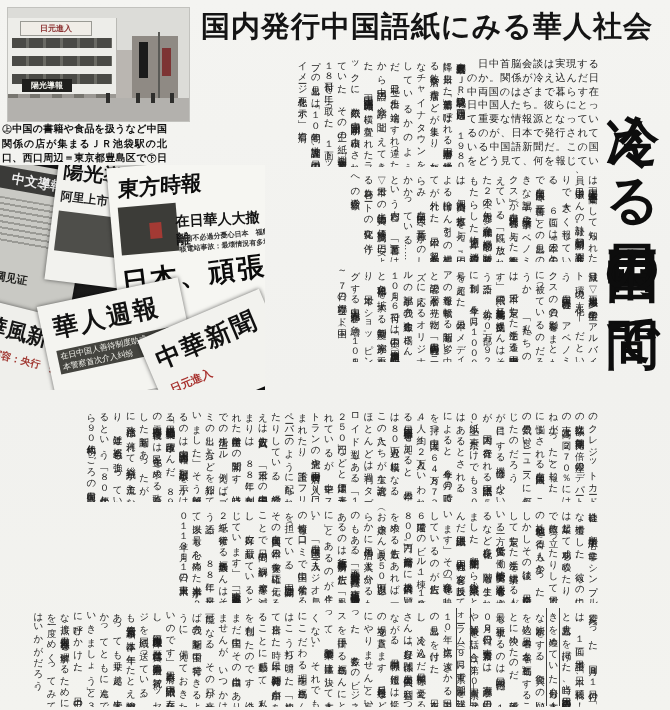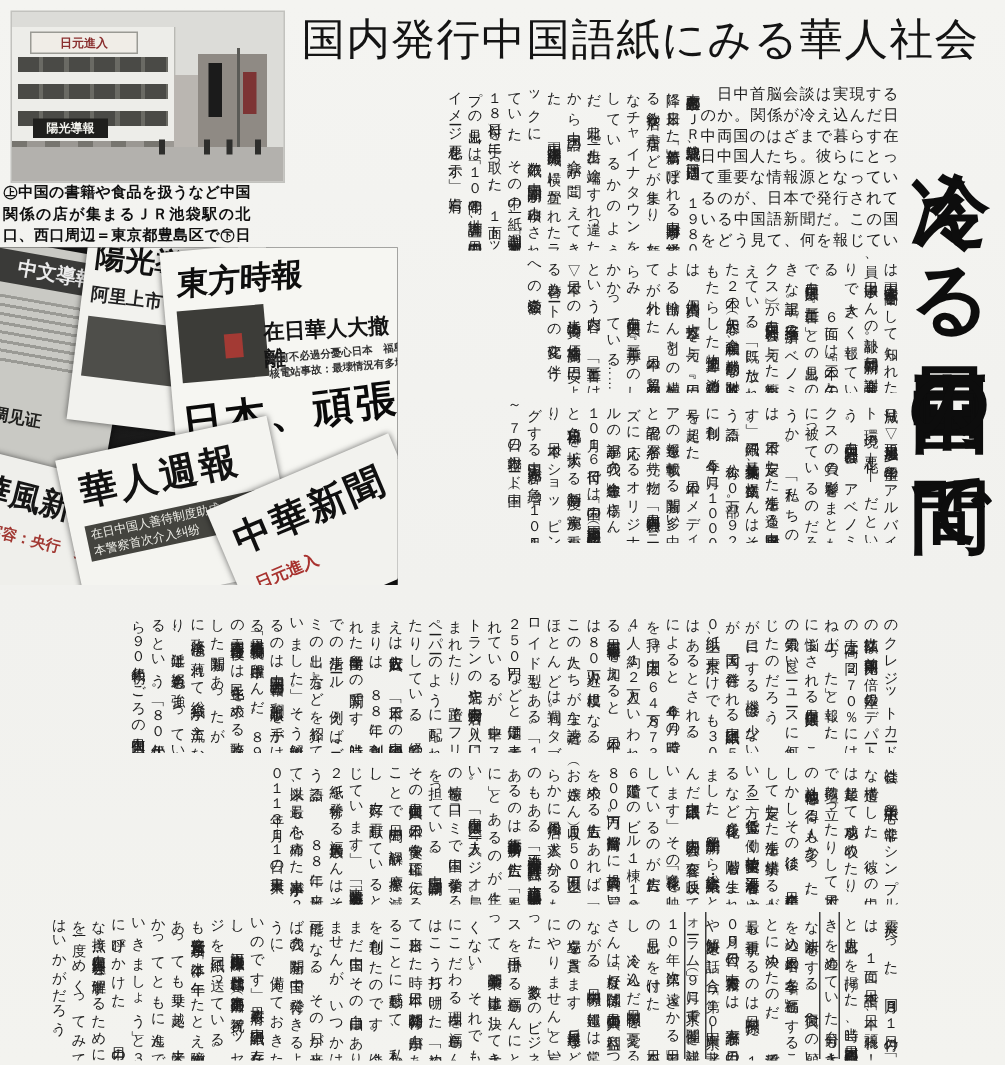--- a/index.html
+++ b/index.html
@@ -1,21 +1,21 @@
 <!DOCTYPE html>
 <html><head>
 <meta charset="utf-8">
 <style>
   html,body{margin:0;padding:0;}
   body{background:#c9c9c6;font-family:"Liberation Sans",sans-serif;}
   .page{position:relative;width:670px;height:710px;background:#f3f3f0;overflow:hidden;
         background-image:linear-gradient(180deg,#f4f4f1 0%,#f1f1ee 55%,#f3f3ef 100%);}
   .abs{position:absolute;}
   
-  .kicker{left:201px;top:7px;width:462px;height:44px;font-size:29px;font-weight:normal;
+  .kicker{left:201px;top:7px;width:462px;height:44px;font-size:29px;font-weight:bold;
           color:#141414;letter-spacing:1px;white-space:nowrap;}
   .vhead{left:599px;top:73px;width:68px;height:560px;writing-mode:vertical-rl;
          font-family:"DejaVu Serif",serif;font-weight:900;font-size:53px;letter-spacing:3px;
          color:#0d0d0d;line-height:66px;}
   .subhead{font-size:24px;font-weight:bold;color:#161616;white-space:nowrap;letter-spacing:0px;}
   .subhead.economy{left:50px;top:370px;}
   .subhead.window{left:347px;top:370px;letter-spacing:1px;}
   
   .lead{left:467px;top:57px;width:132px;height:110px;font-size:10.2px;line-height:13.8px;
         color:#1c1c1c;text-align:justify;overflow:hidden;}

